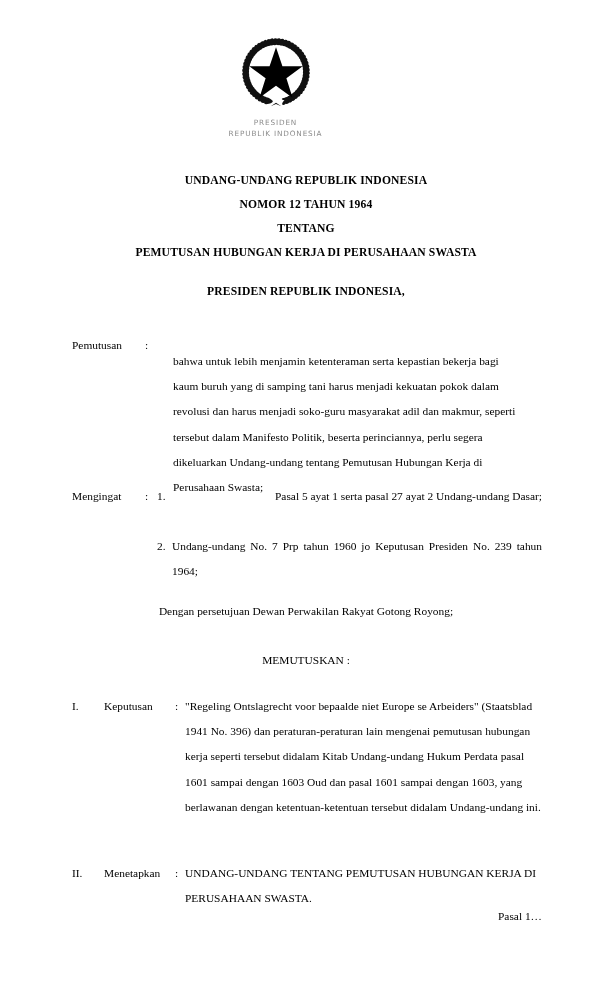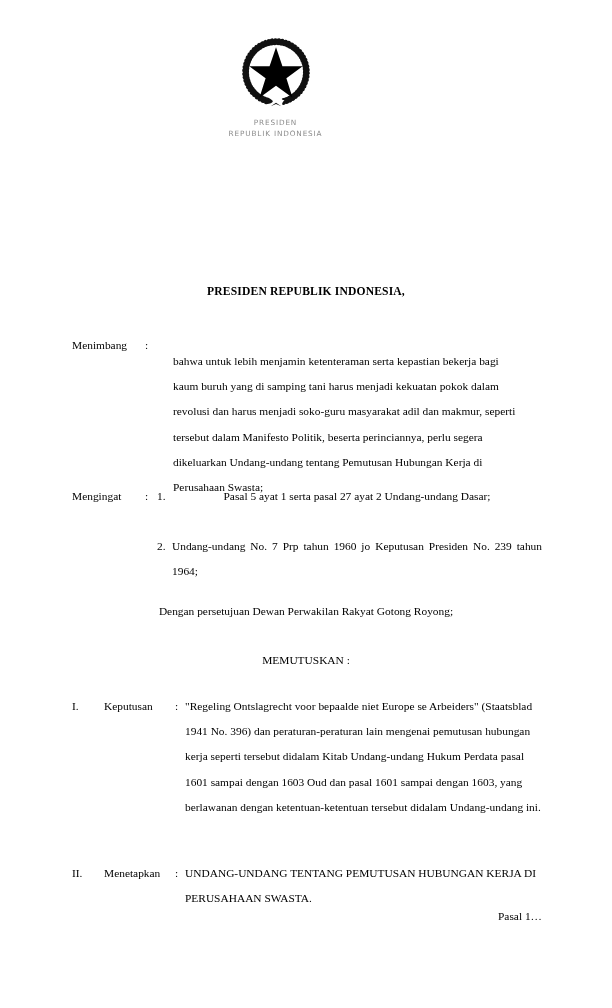--- a/index.html
+++ b/index.html
@@ -119,21 +119,21 @@
     text-align: justify;
     margin-bottom: 25px;
   }
   ol.numlist > li:last-child { margin-bottom: 0; }
   ol.numlist > li > .mark {
     position: absolute;
     left: 0;
     top: 0;
   }
   ol.numlist > li > .txt { display: block; }
-  ol.numlist > li.noj > .txt { text-align: center; }
+  ol.numlist > li.noj > .txt { text-align: right; }
 
   
   .center-line {
     position: absolute;
     width: 612px;
     left: 0;
     text-align: center;
     font-size: 11.4px;
     line-height: 25.2px;
   }
@@ -300,25 +300,31 @@
           <path d="M44,89 L50,85 L56,89 L50,86.5 Z"></path>
         </g>
       <polygon points="50,22 57.3,43.6 80.3,43.6 61.8,57.2 68.8,79.2 50,65.6 31.2,79.2 38.2,57.2 19.7,43.6 42.7,43.6" fill="#000000"></polygon>
     </svg>
     <div class="emblem-caption">
       <div>PRESIDEN</div>
       <div>REPUBLIK INDONESIA</div>
     </div>
   </div>
 
+  <div class="title-block">
+    <div class="title-line">UNDANG-UNDANG REPUBLIK INDONESIA</div>
+    <div class="title-line">NOMOR 12 TAHUN 1964</div>
+    <div class="title-line">TENTANG</div>
+    <div class="title-line">PEMUTUSAN HUBUNGAN KERJA DI PERUSAHAAN SWASTA</div>
+  </div>
 
   <div class="opening">PRESIDEN REPUBLIK INDONESIA,</div>
 
   <div class="clause" style="top:333px;">
-    <span class="lbl">Menimbang</span>
+    <span class="lbl">Pemutusan</span>
     <span class="colon">:</span>
     <div class="body">
       <p class="flush">bahwa untuk lebih menjamin ketenteraman serta kepastian bekerja bagi kaum buruh yang di samping tani harus menjadi kekuatan pokok dalam revolusi dan harus menjadi soko-guru masyarakat adil dan makmur, seperti tersebut dalam Manifesto Politik, beserta perinciannya, perlu segera dikeluarkan Undang-undang tentang Pemutusan Hubungan Kerja di Perusahaan Swasta;</p>
     </div>
   </div>
 
   <div class="clause" style="top:484px;">
     <span class="lbl">Mengingat</span>
     <span class="colon">:</span>
     <div class="body">

